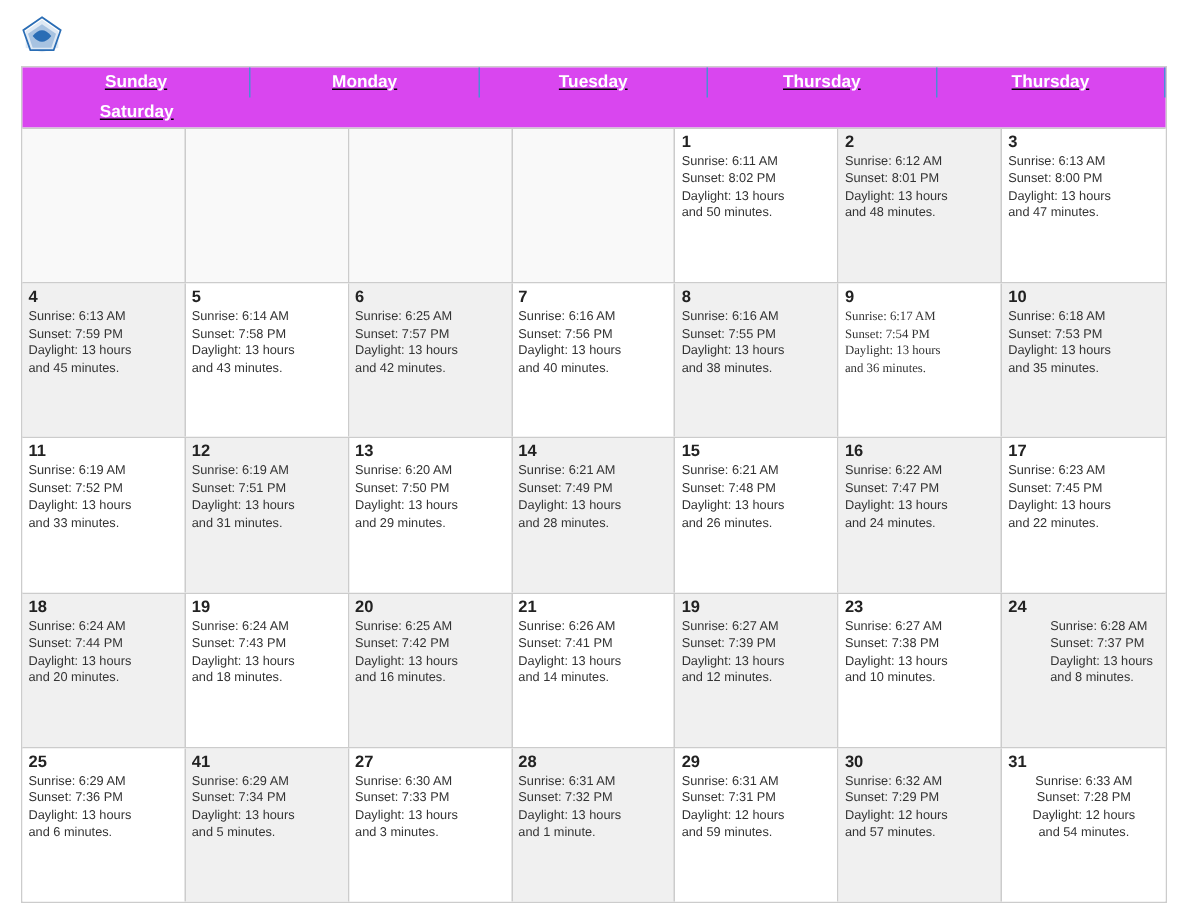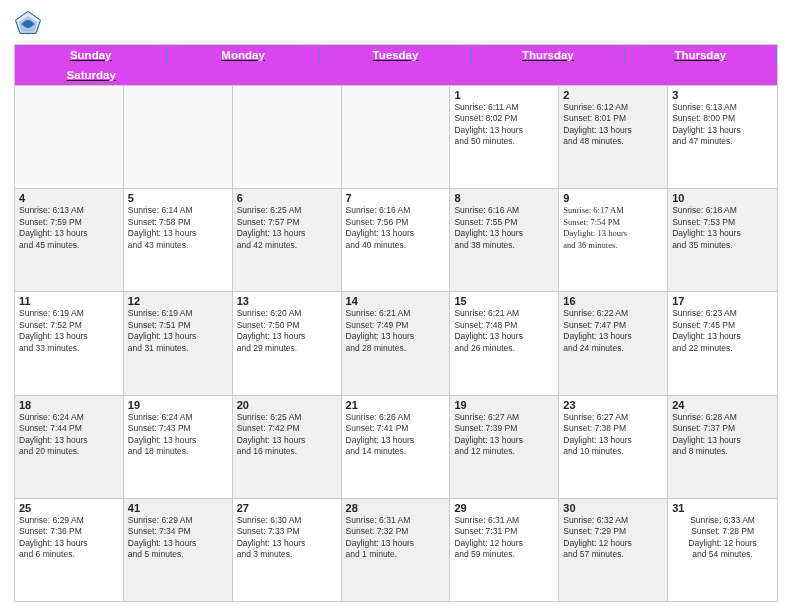--- a/index.html
+++ b/index.html
@@ -319,21 +319,21 @@
           </div>
           <div class="cal-cell">
             <span class="day-num">23</span>
             <div class="day-info" style="white-space: pre-line;">Sunrise: 6:27 AM
 Sunset: 7:38 PM
 Daylight: 13 hours
 and 10 minutes.</div>
           </div>
           <div class="cal-cell shaded">
             <span class="day-num">24</span>
-            <div class="day-info" style="white-space: pre-line;">Sunrise: 6:28 AM
+            <div class="day-info" style="white-space: pre-line; margin-left: 28px;">Sunrise: 6:28 AM
 Sunset: 7:37 PM
 Daylight: 13 hours
 and 8 minutes.</div>
           </div>
         </div>
         <div class="cal-row">
           <div class="cal-cell">
             <span class="day-num">25</span>
             <div class="day-info" style="white-space: pre-line;">Sunrise: 6:29 AM
 Sunset: 7:36 PM

